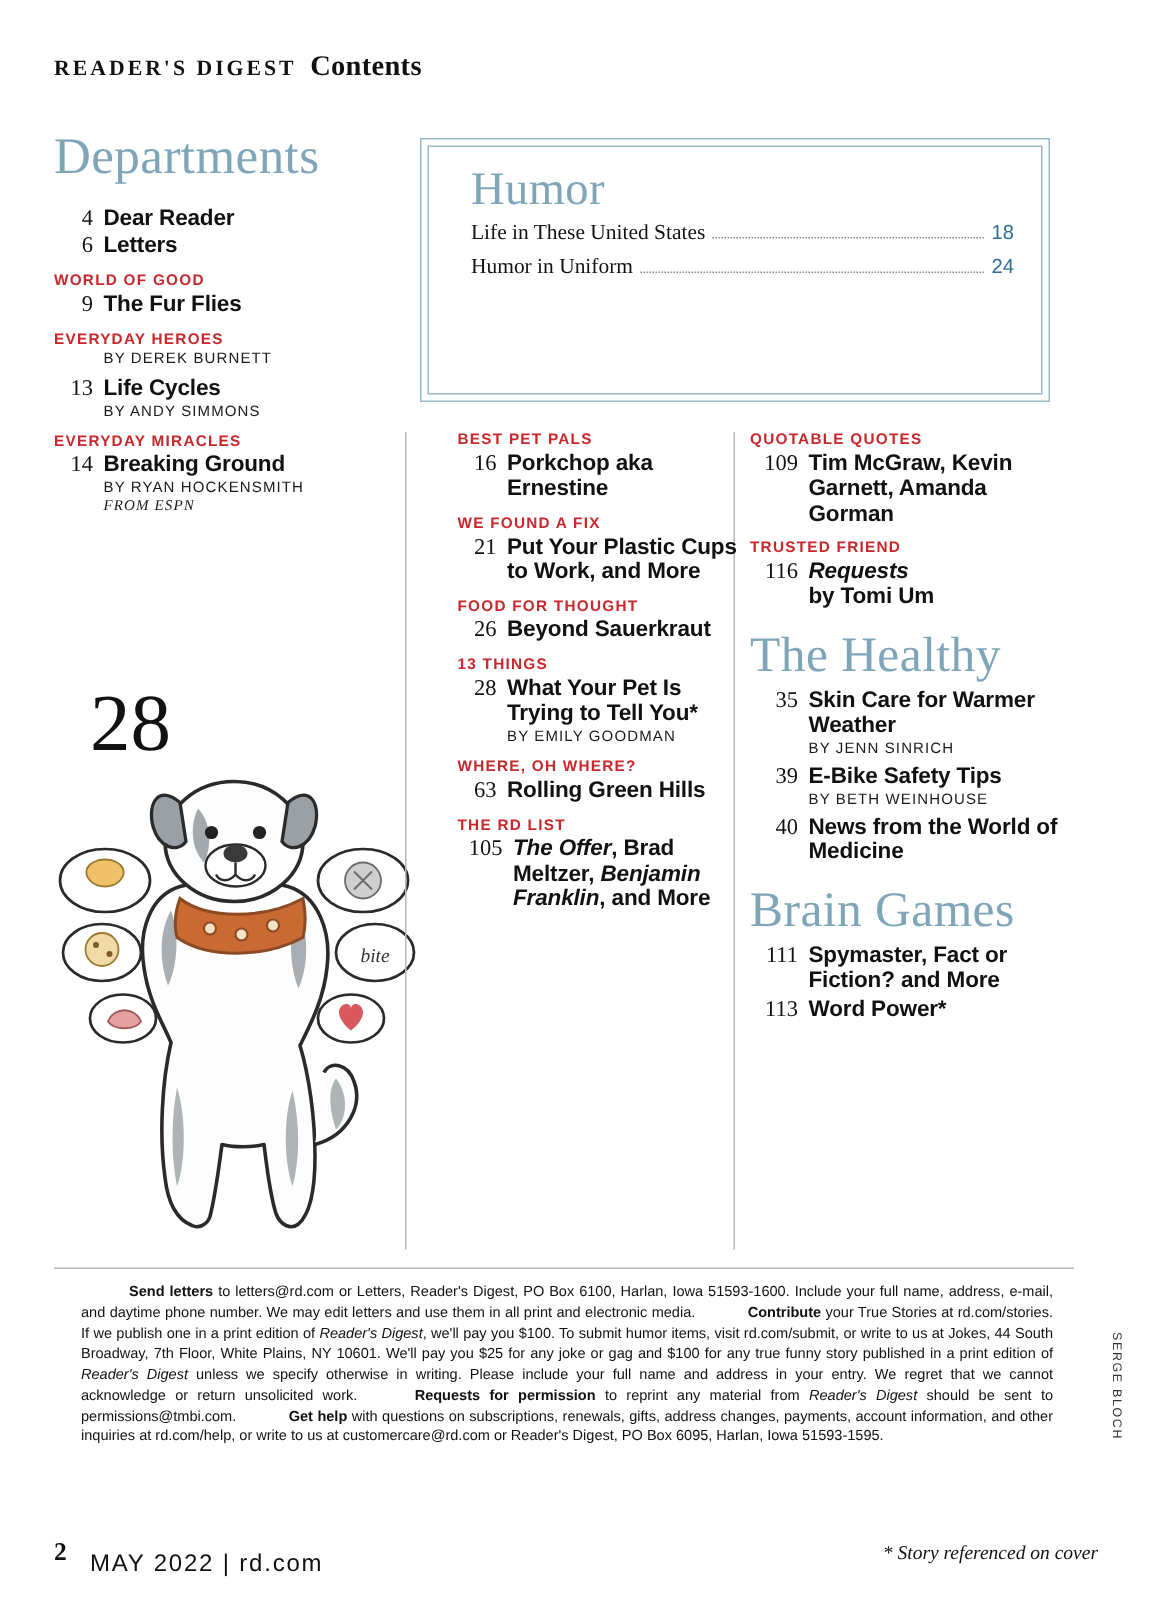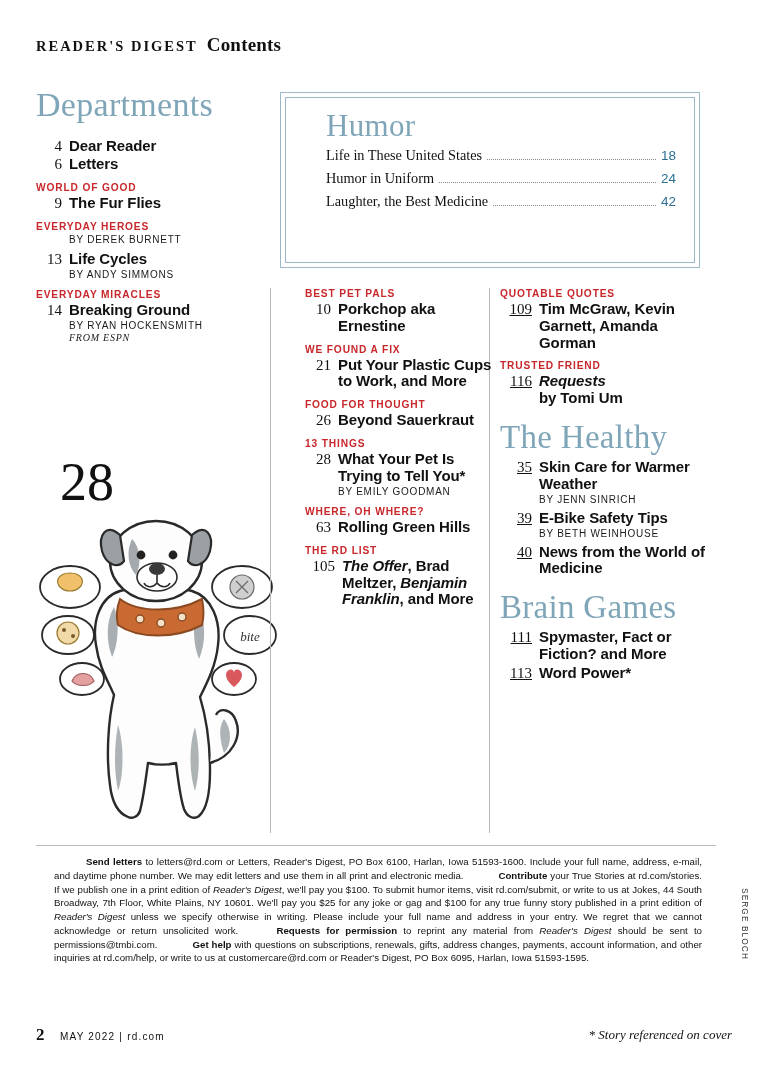--- a/index.html
+++ b/index.html
@@ -109,21 +109,21 @@
     height: 176px;
     border: 1px solid #9bb9c7;
     padding: 4px;
     box-sizing: border-box;
   }
   .humor-inner {
     border: 1px solid #9bb9c7;
     width: 100%;
     height: 100%;
     box-sizing: border-box;
-    padding: 12px 18px 10px 40px;
+    padding: 12px 18px 10px 28px;
   }
   .humor-inner .sect-title { font-size: 31px; margin-bottom: 6px; }
   .humor-row {
     display: flex;
     align-items: baseline;
     font-size: 14.3px;
     font-family: "Liberation Serif", serif;
     color: #111;
     margin-bottom: 6px;
   }
@@ -157,21 +157,21 @@
   }
   .midcol .entry .pg { width: 26px; }
 
   
   .rightcol {
     position: absolute;
     left: 500px;
     top: 288px;
     width: 210px;
   }
-  .rightcol .entry .pg { width: 32px; text-decoration: underline; }
+  .rightcol .entry .pg { width: 32px; }
   .rightcol .sect-title { margin: 14px 0 5px 0; font-size: 33px; }
 
   
   .feature-num {
     position: absolute;
     left: 60px;
     top: 455px;
     font-family: "Liberation Serif", serif;
     font-size: 54px;
     color: #111;
@@ -225,22 +225,22 @@
     left: 36px;
     bottom: 28px;
     font-family: "Liberation Serif", serif;
     font-weight: 700;
     font-size: 17px;
     color: #111;
   }
   .issue {
     position: absolute;
     left: 60px;
-    bottom: 31px;
-    font-size: 10px;
+    bottom: 21px;
+    font-size: 16px;
     letter-spacing: 1.2px;
     color: #111;
   }
   .cover-note {
     position: absolute;
     right: 36px;
     bottom: 30px;
     font-family: "Liberation Serif", serif;
     font-style: italic;
     font-size: 13px;
@@ -355,35 +355,30 @@
       <div class="humor-row">
         <span class="h-t">Life in These United States</span>
         <span class="dots"></span>
         <span class="h-p">18</span>
       </div>
       <div class="humor-row">
         <span class="h-t">Humor in Uniform</span>
         <span class="dots"></span>
         <span class="h-p">24</span>
       </div>
-      <div class="humor-row">
-        <span class="h-t">Laughter, the Best Medicine</span>
-        <span class="dots"></span>
-        <span class="h-p">42</span>
-      </div>
     </div>
   </div>
 
   <div class="vrule" style="left:270px; top:288px; height:545px;"></div>
   <div class="vrule" style="left:489px; top:288px; height:545px;"></div>
 
   <div class="midcol">
     <div class="kicker" style="margin-top:0">BEST PET PALS</div>
     <div class="entry">
-      <span class="pg">10</span>
+      <span class="pg">16</span>
       <span class="ttl">Porkchop aka Ernestine</span>
     </div>
 
     <div class="kicker">WE FOUND A FIX</div>
     <div class="entry">
       <span class="pg">21</span>
       <span class="ttl">Put Your Plastic Cups to Work, and More</span>
     </div>
 
     <div class="kicker">FOOD FOR THOUGHT</div>

